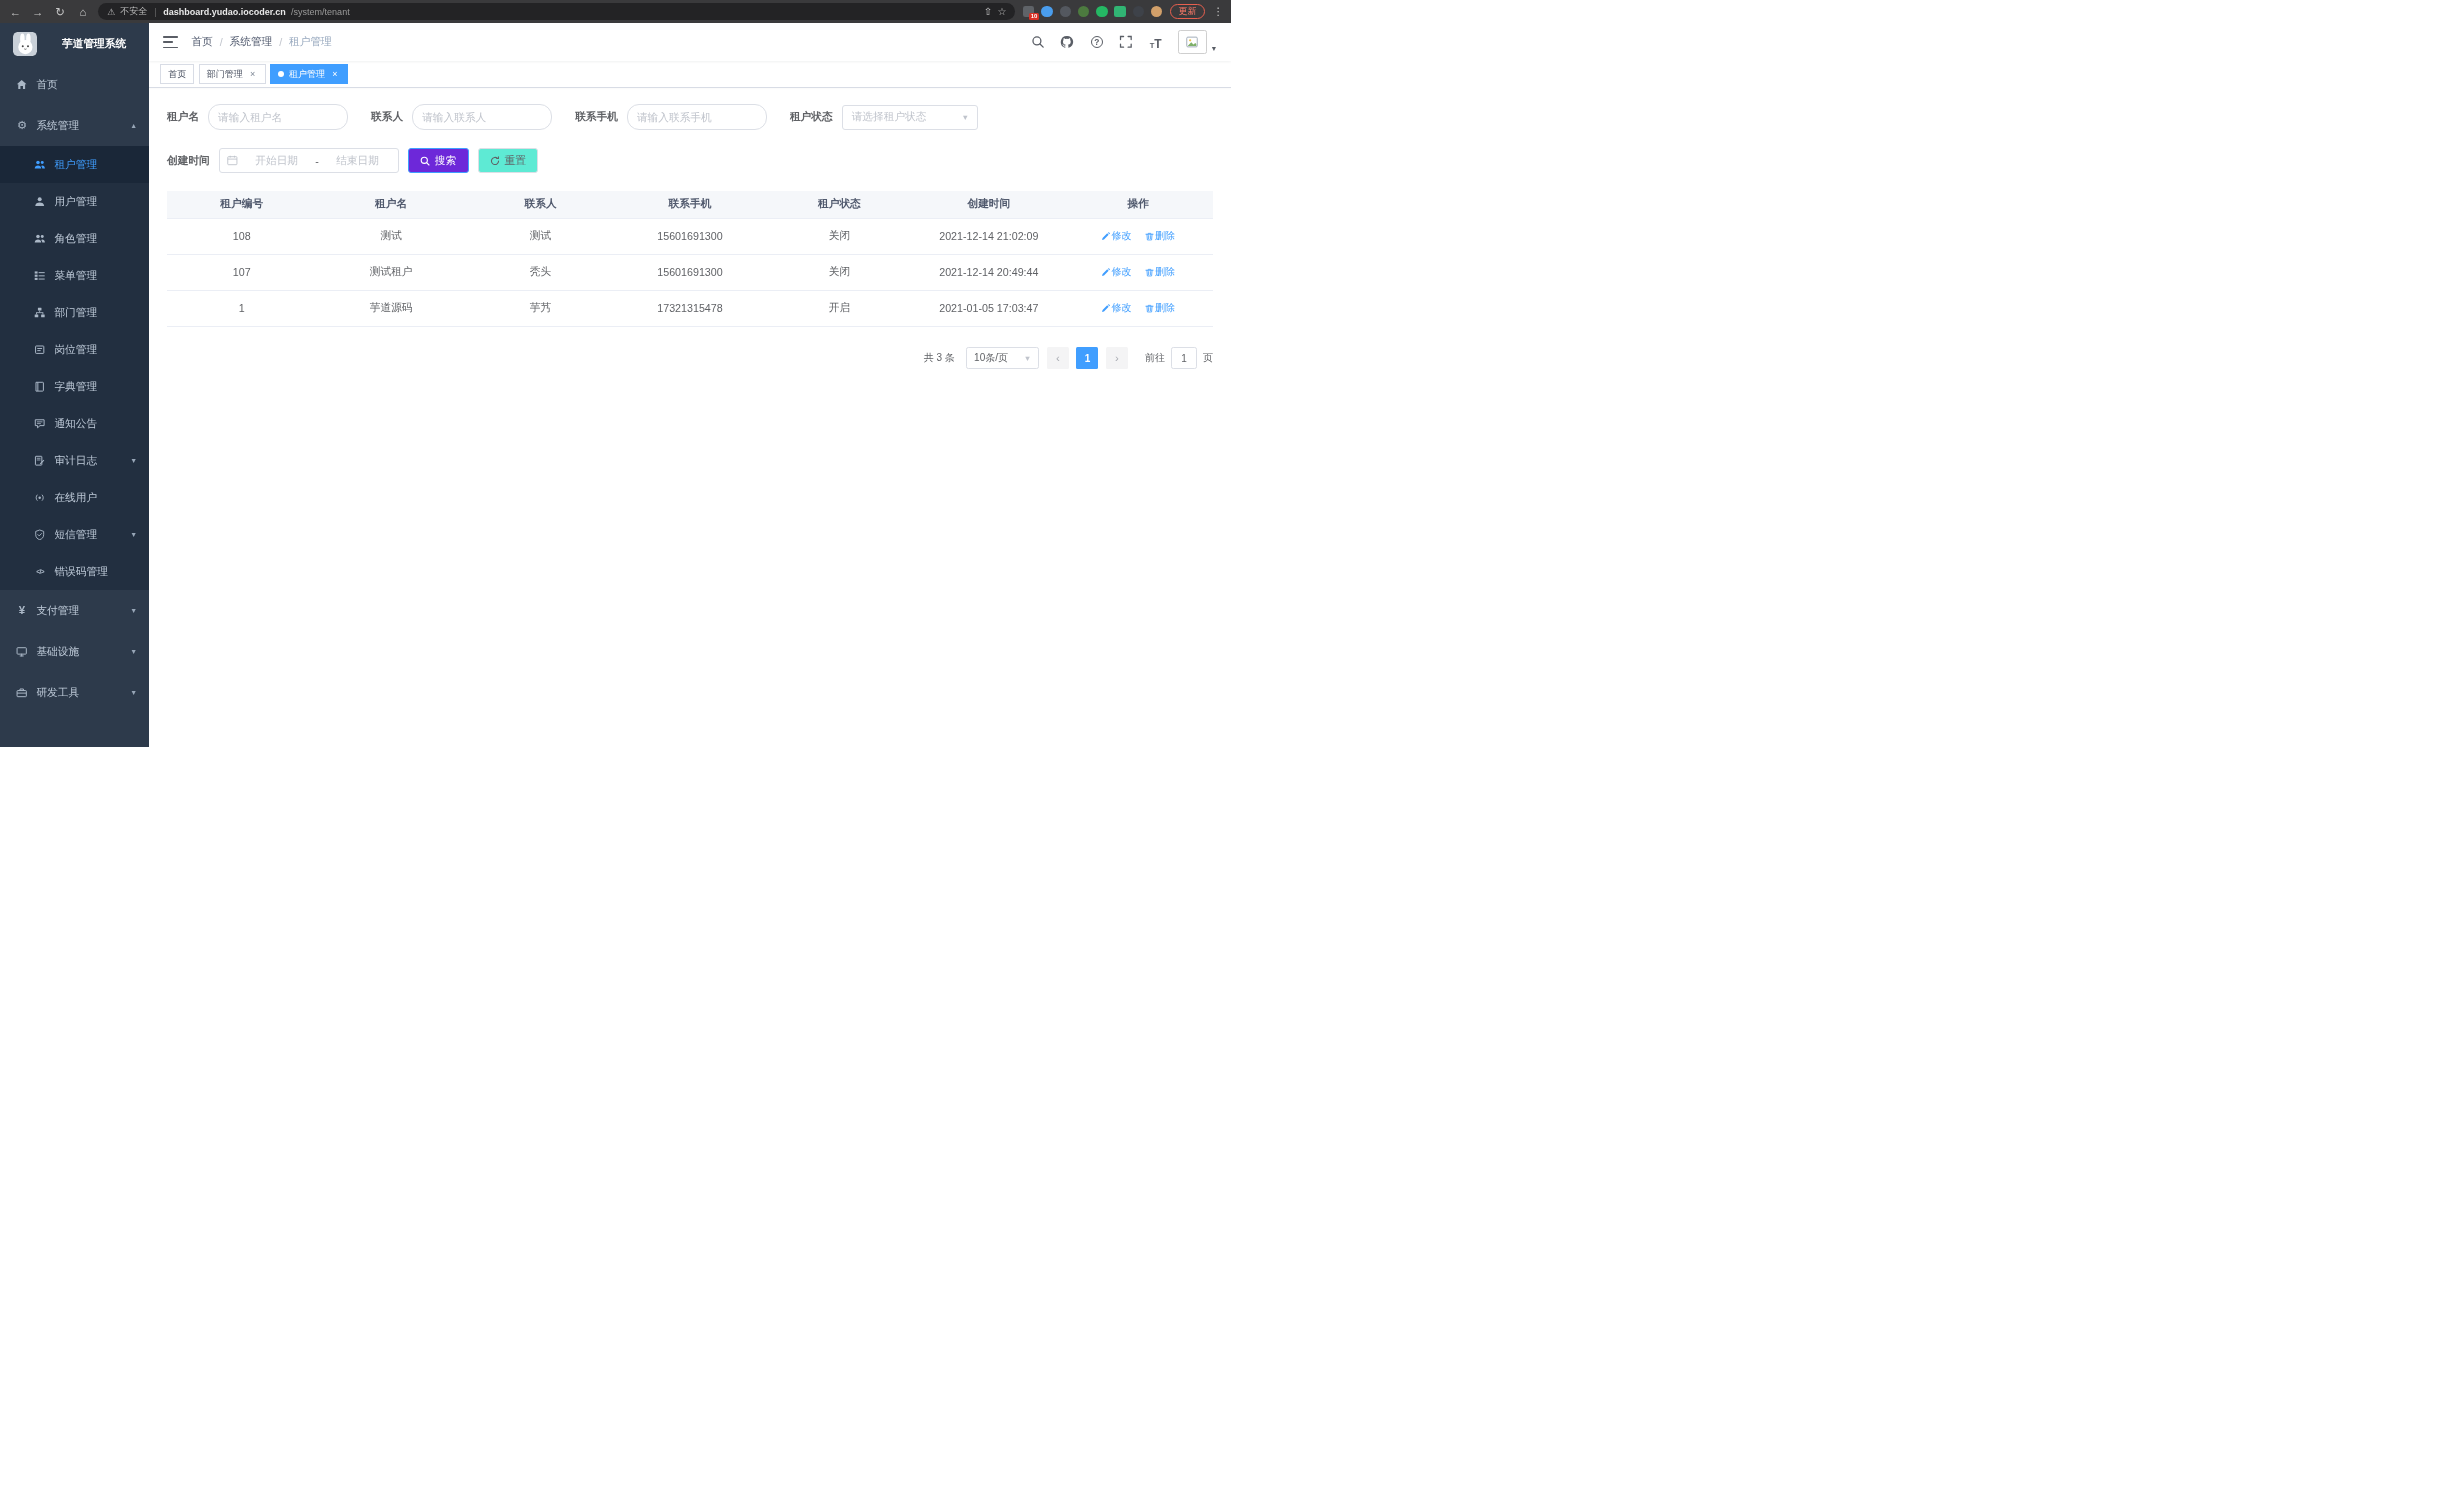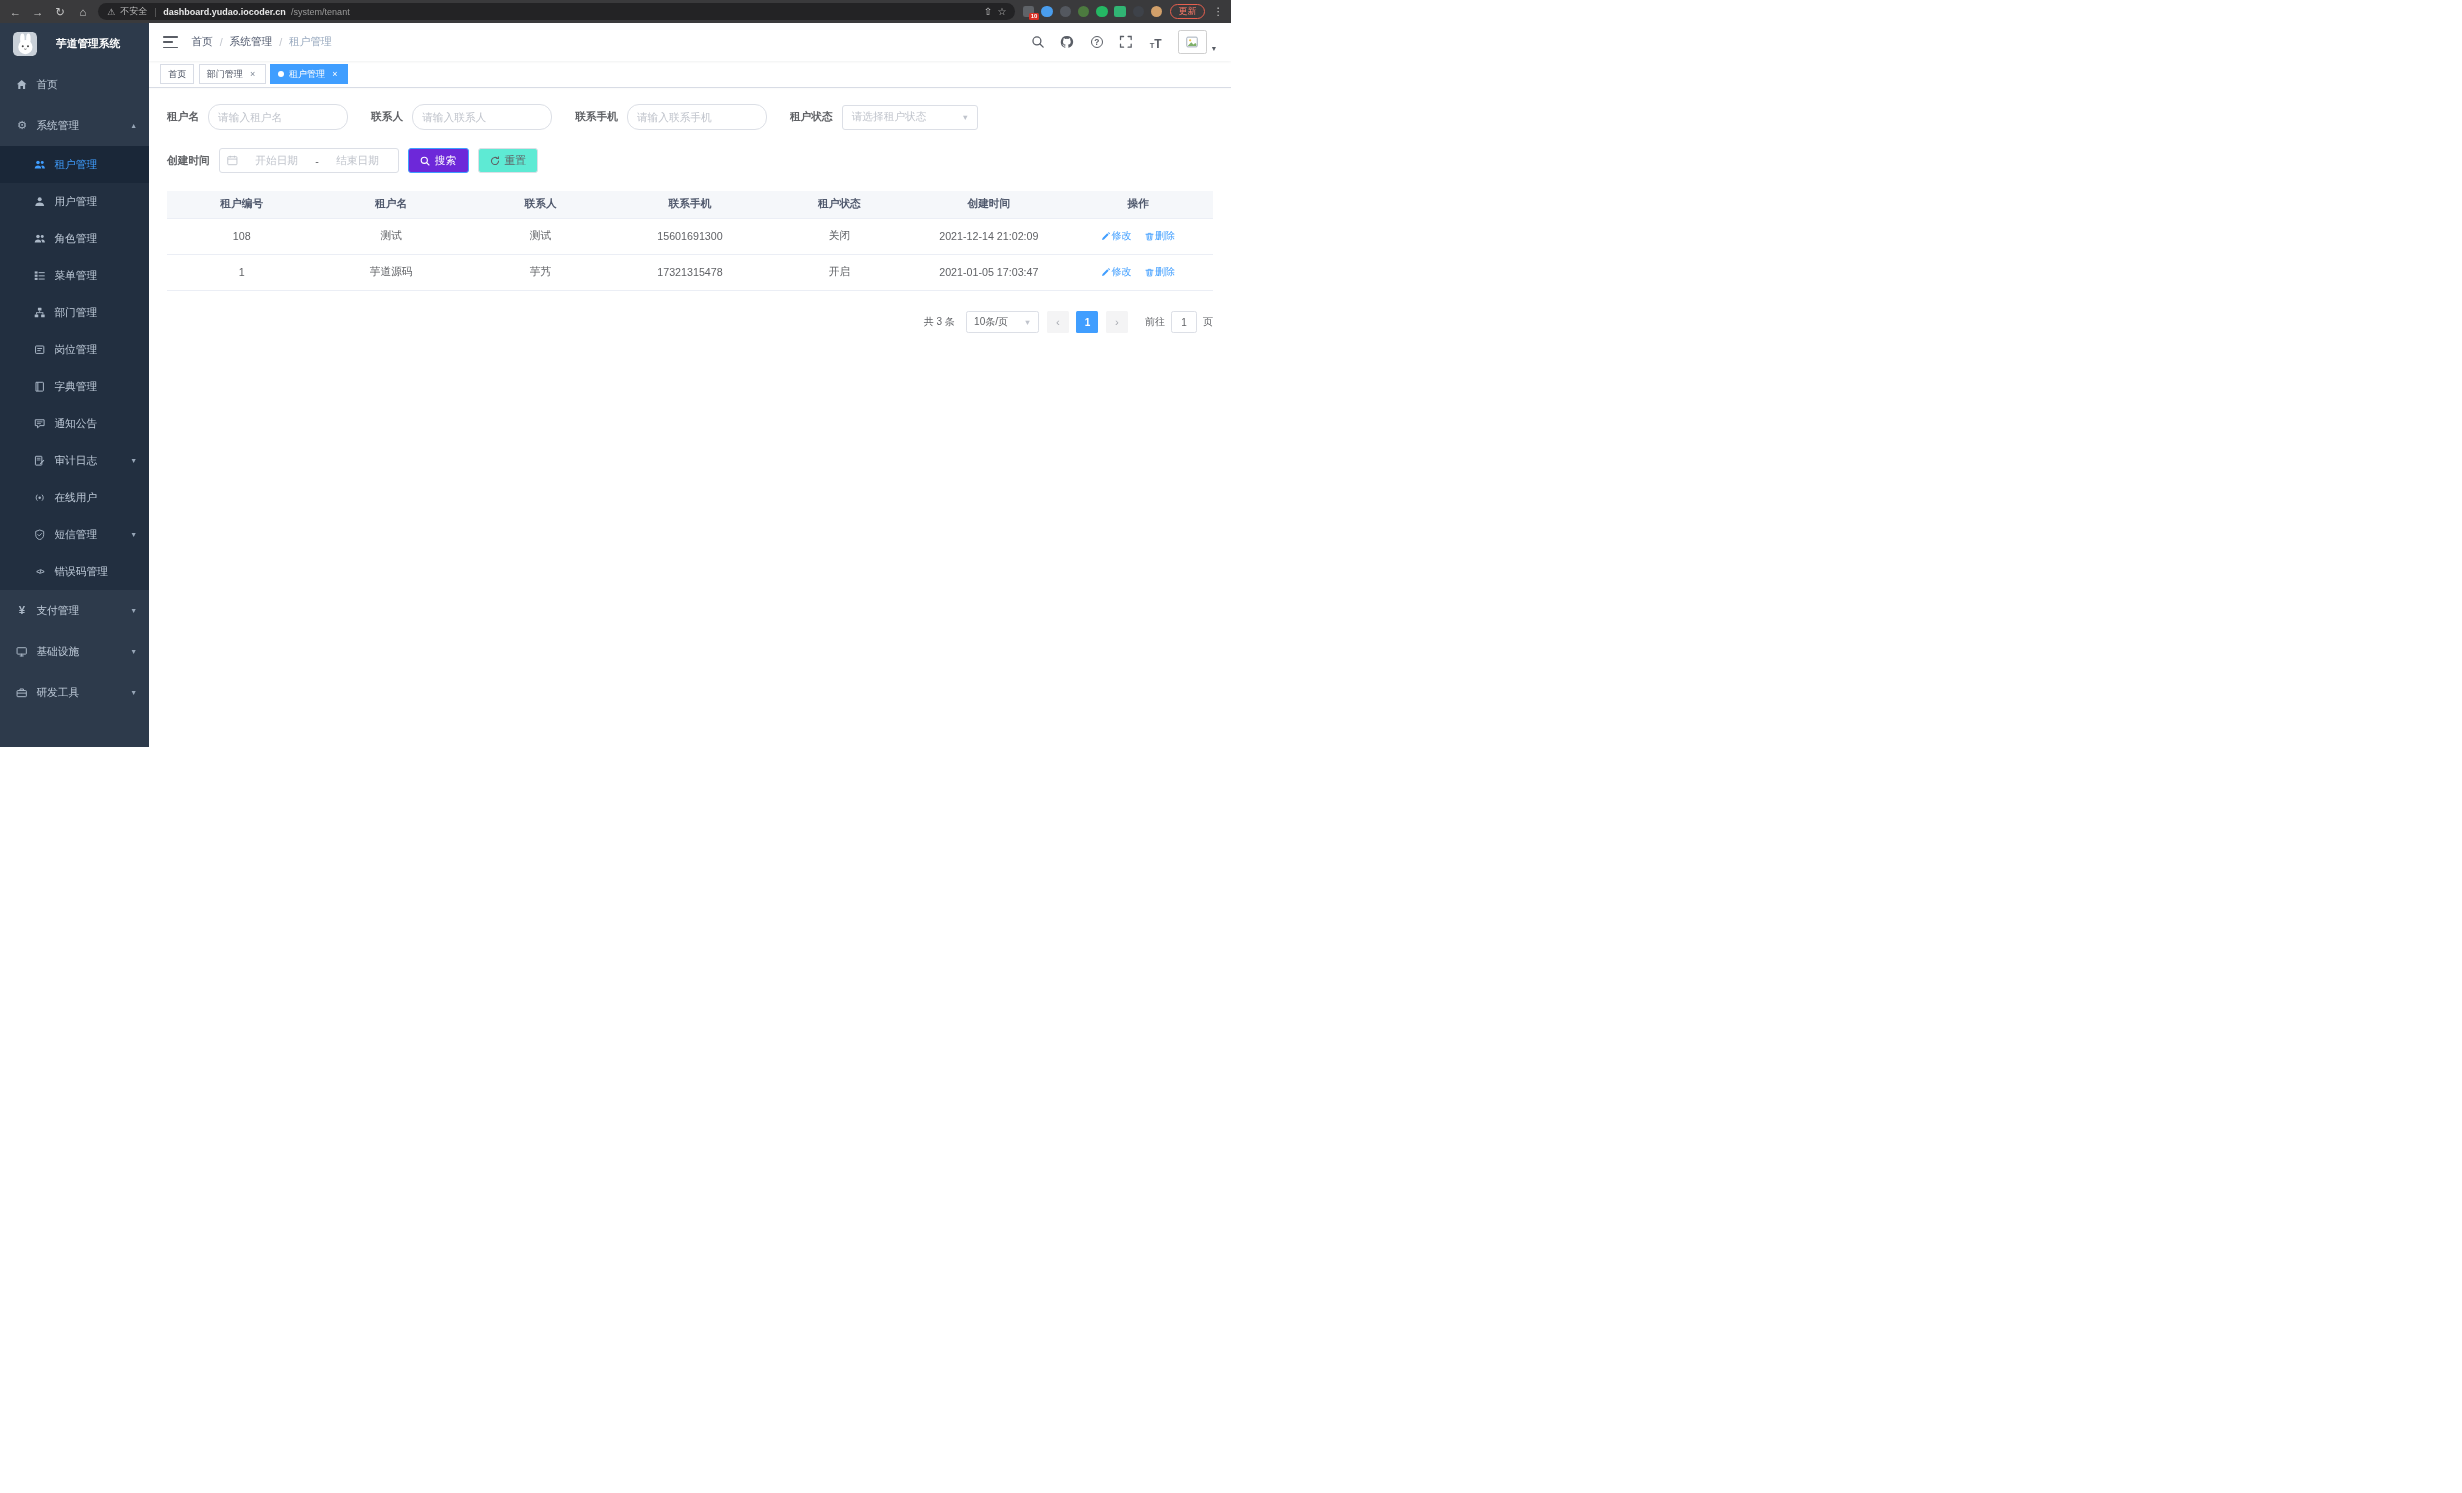--- a/index.html
+++ b/index.html
@@ -19,21 +19,21 @@
   .omni-ic{color:#c8c8c8;font-size:10px;cursor:pointer}
   .ext-tray{display:flex;align-items:center;gap:6.9px}
   .ext-dot{width:11.4px;height:11.4px;border-radius:50%;position:relative;cursor:pointer}
   .ext-sq{border-radius:2.3px}
   .ext-badge{position:absolute;right:-4.6px;bottom:-3px;background:#d93025;color:#fff;font-size:6px;line-height:7.6px;padding:0 1.5px;border-radius:1.5px;font-weight:700}
   .update-chip{display:flex;align-items:center;gap:3px;border:0.8px solid #e8604f;color:#ff7a68;border-radius:8.4px;height:15px;padding:0 7.6px;font-size:9px;cursor:pointer;white-space:nowrap}
   .kebab{color:#c8c8c8;font-size:10.7px;cursor:pointer}
 
   
   .sidebar{position:absolute;left:0;top:23px;bottom:0;width:149px;background:#2d3a4b;overflow:hidden;z-index:40}
-  .logo-row{height:41px;display:flex;align-items:center;padding-left:13px;gap:19px;cursor:pointer}
+  .logo-row{height:41px;display:flex;align-items:center;padding-left:13px;gap:25px;cursor:pointer}
   .logo-img{width:24px;height:24px;border-radius:4.6px;overflow:hidden;flex:0 0 auto}
   .logo-title{color:#fff;font-size:10.7px;font-weight:700;white-space:nowrap}
   .menu-item{height:41px;display:flex;align-items:center;padding:0 12px 0 16px;color:#bfcbd9;font-size:10.7px;gap:8.4px;cursor:pointer;white-space:nowrap}
   .menu-item .mi{width:12px;height:12px;display:flex;align-items:center;justify-content:center;flex:0 0 auto;color:#aab7c6}
   .mi svg{width:11.4px;height:11.4px;display:block}
   .mi .tchar{font-size:11.4px;line-height:1}
   .mi .codechar{font-size:6.9px;font-weight:700;letter-spacing:-0.8px}
   .submenu{background:#222f40}
   .menu-item.sub{padding-left:34px;height:37px}
   .menu-item.active{background:#1a2738;color:#409eff}
@@ -467,20 +467,42 @@
       </tr>
     </thead>
     <tbody>
       <tr>
         <td>108</td>
         <td>测试</td>
         <td>测试</td>
         <td>15601691300</td>
         <td>关闭</td>
         <td>2021-12-14 21:02:09</td>
+        <td>
+          <span class="op-link">
+              <svg viewBox="0 0 12 12" fill="currentColor">
+                <path d="M1.4 10.6l.7-2.6 6.2-6.2 1.9 1.9-6.2 6.2zM9.2 1l1.9 1.9 .5-.5a.8.8 0 0 0 0-1.1l-.8-.8a.8.8 0 0 0-1.1 0z"></path>
+              </svg>
+              <span>修改</span>
+            </span>
+          <span class="op-link">
+              <svg viewBox="0 0 12 12" fill="none" stroke="currentColor" stroke-width="1.1" stroke-linecap="round">
+                <path d="M1.2 3h9.6M4.3 3V1.8h3.4V3M2.6 3l.6 7.6h5.6L9.4 3M4.8 4.8v4M7.2 4.8v4"></path>
+              </svg>
+              <span>删除</span>
+            </span>
+        </td>
+      </tr>
+      <tr>
+        <td>107</td>
+        <td>测试租户</td>
+        <td>秃头</td>
+        <td>15601691300</td>
+        <td>关闭</td>
+        <td>2021-12-14 20:49:44</td>
         <td>
           <span class="op-link">
               <svg viewBox="0 0 12 12" fill="currentColor">
                 <path d="M1.4 10.6l.7-2.6 6.2-6.2 1.9 1.9-6.2 6.2zM9.2 1l1.9 1.9 .5-.5a.8.8 0 0 0 0-1.1l-.8-.8a.8.8 0 0 0-1.1 0z"></path>
               </svg>
               <span>修改</span>
             </span>
           <span class="op-link">
               <svg viewBox="0 0 12 12" fill="none" stroke="currentColor" stroke-width="1.1" stroke-linecap="round">
                 <path d="M1.2 3h9.6M4.3 3V1.8h3.4V3M2.6 3l.6 7.6h5.6L9.4 3M4.8 4.8v4M7.2 4.8v4"></path>

